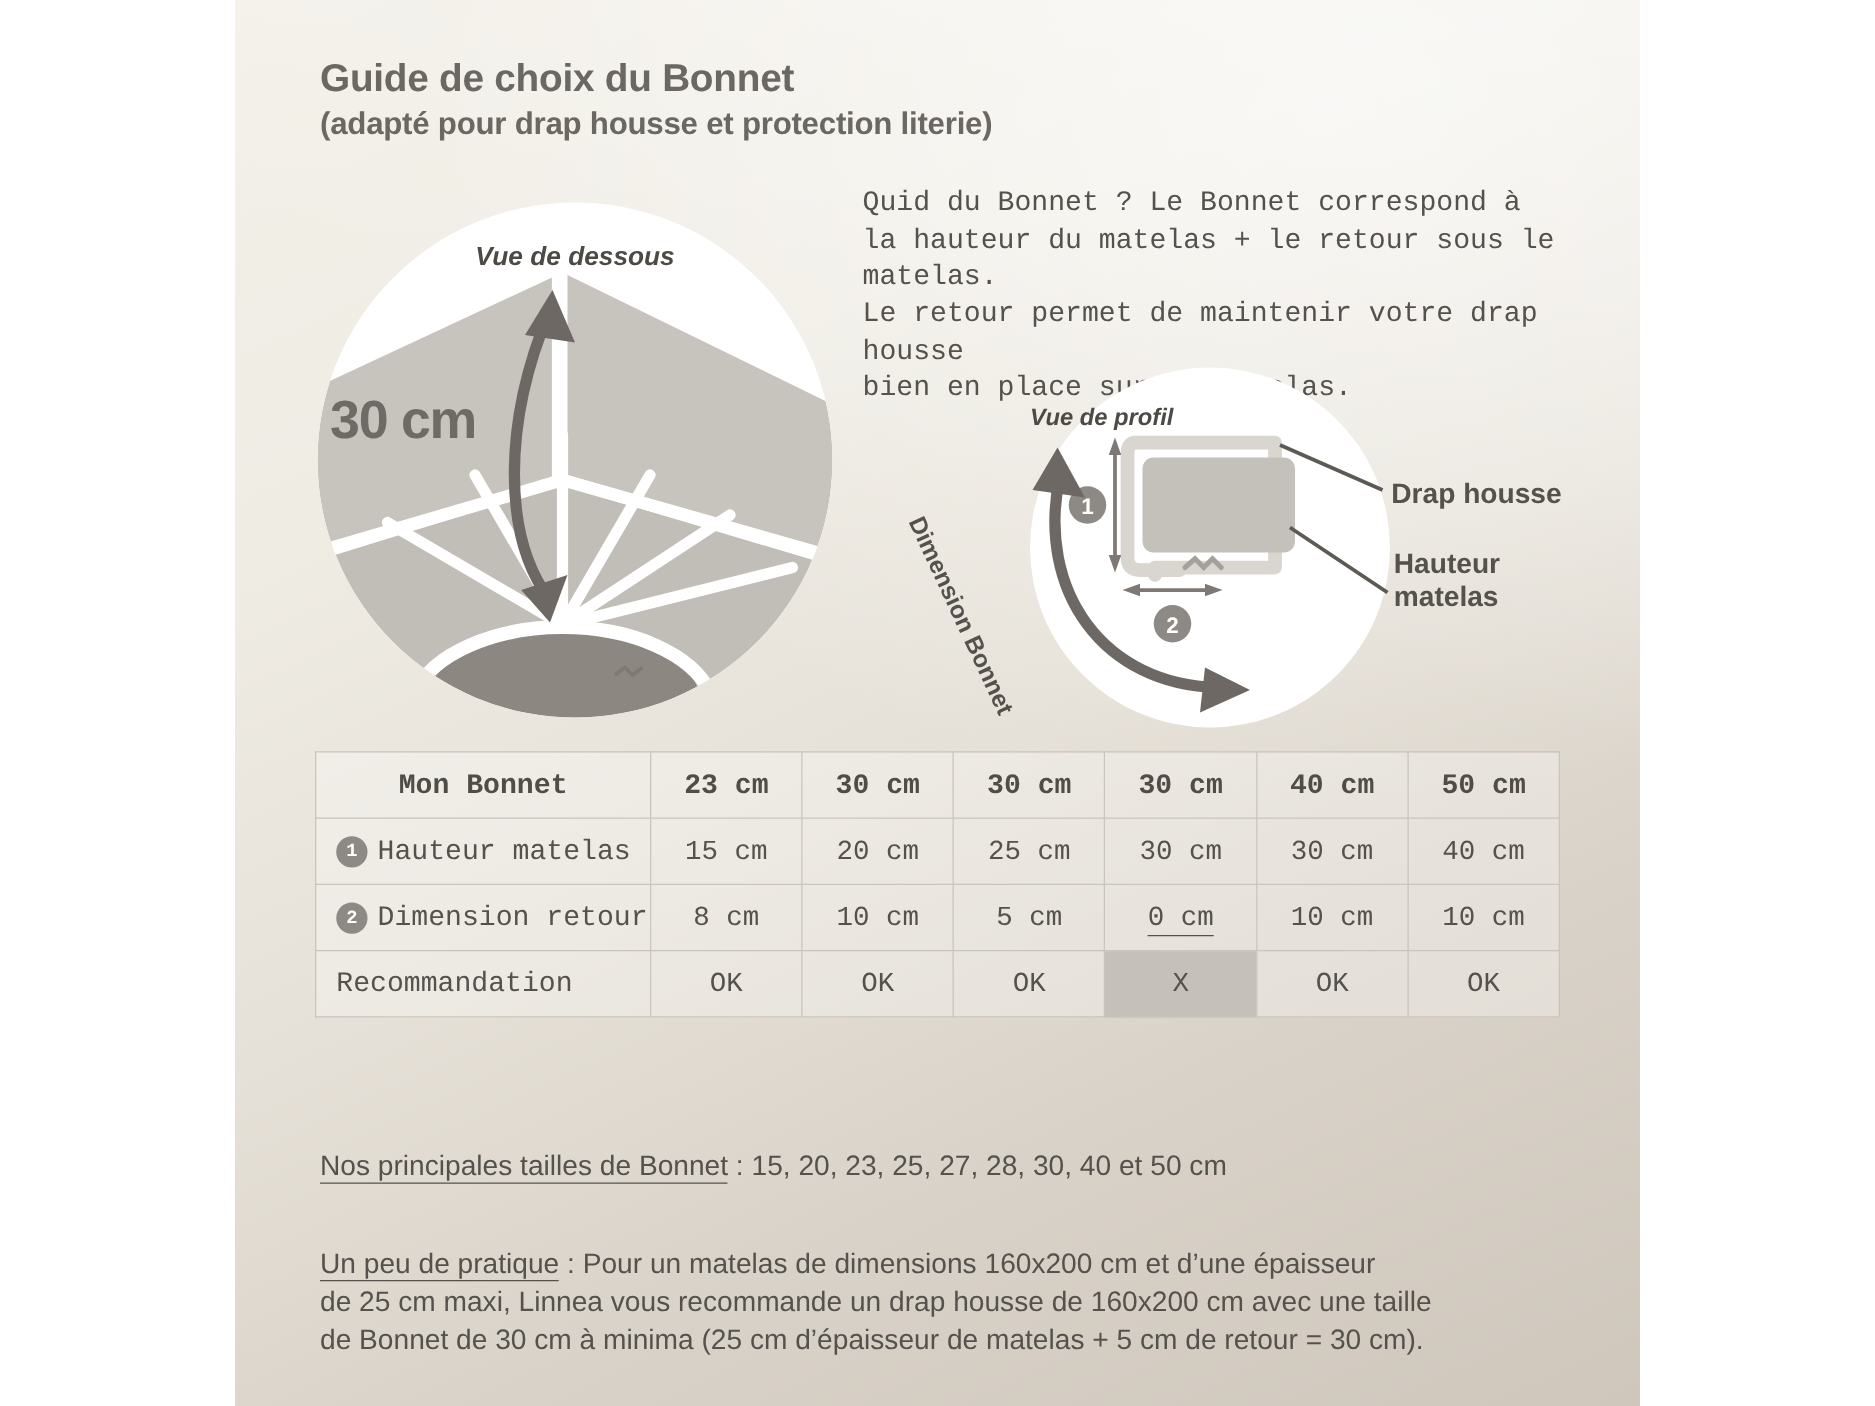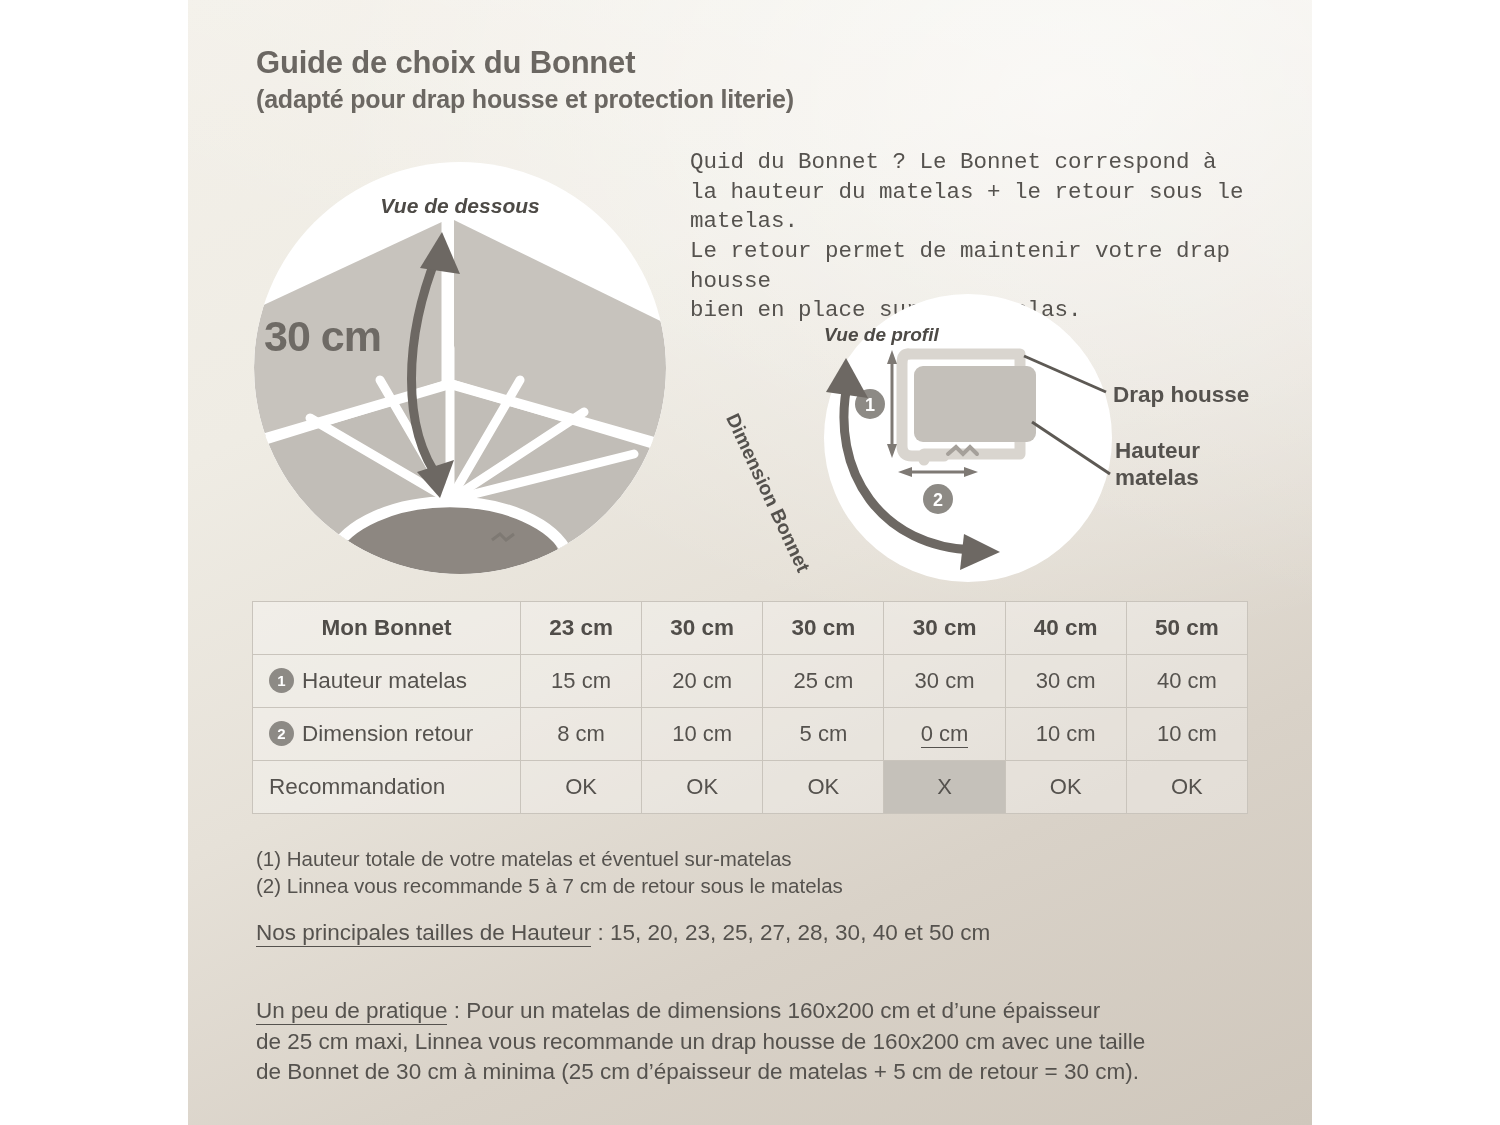--- a/index.html
+++ b/index.html
@@ -101,21 +101,21 @@
   }
   .side-label {
     position: absolute;
     font-size: 22.5px; font-weight: bold; color: #55524e;
     line-height: 1.18; white-space: pre-line;
   }
   #lbl-drap { left: 1113px; top: 382px; }
   #lbl-haut { left: 1075px; top: 438px; margin-left: 40px; }
 
   
-  #table-wrap { left: 252px; top: 601px; width: 996px; }
+  #table-wrap { left: 252px; top: 601px; width: 996px; font-family: Liberation Mono, monospace; }
   table { border-collapse: collapse; width: 996px; table-layout: fixed; }
   table td, table th {
     border: 1px solid #c9c4bc;
     height: 53px;
     text-align: center;
     font-size: 22px;
     color: #55524e;
     font-weight: normal;
     background: rgba(255,255,255,0.30);
     padding: 0;
@@ -305,25 +305,23 @@
             <td>OK</td>
             <td>OK</td>
             <td class="hl">X</td>
             <td>OK</td>
             <td>OK</td>
           </tr>
         </tbody>
     </table>
   </div>
 
-  <div class="abs" id="notes">(1) Hauteur totale de votre matelas et éventuel sur-matelas
-(2) Linnea vous recommande 5 à 7 cm de retour sous le matelas</div>
 
   <div class="abs" id="sizes">
-    <span class="ul-head">Nos principales tailles de Hauteur</span><span> : 15, 20, 23, 25, 27, 28, 30, 40 et 50 cm</span>
+    <span class="ul-head">Nos principales tailles de Bonnet</span><span> : 15, 20, 23, 25, 27, 28, 30, 40 et 50 cm</span>
   </div>
 
   <div class="abs" id="practice">
     <span class="ul-head">Un peu de pratique</span><span> : Pour un matelas de dimensions 160x200 cm et d’une épaisseur
 de 25 cm maxi, Linnea vous recommande un drap housse de 160x200 cm avec une taille
 de Bonnet de 30 cm à minima (25 cm d’épaisseur de matelas + 5 cm de retour = 30 cm).</span>
   </div>
 
   <div class="abs" id="logo">
     <svg width="30" height="30" viewBox="0 0 30 30">

